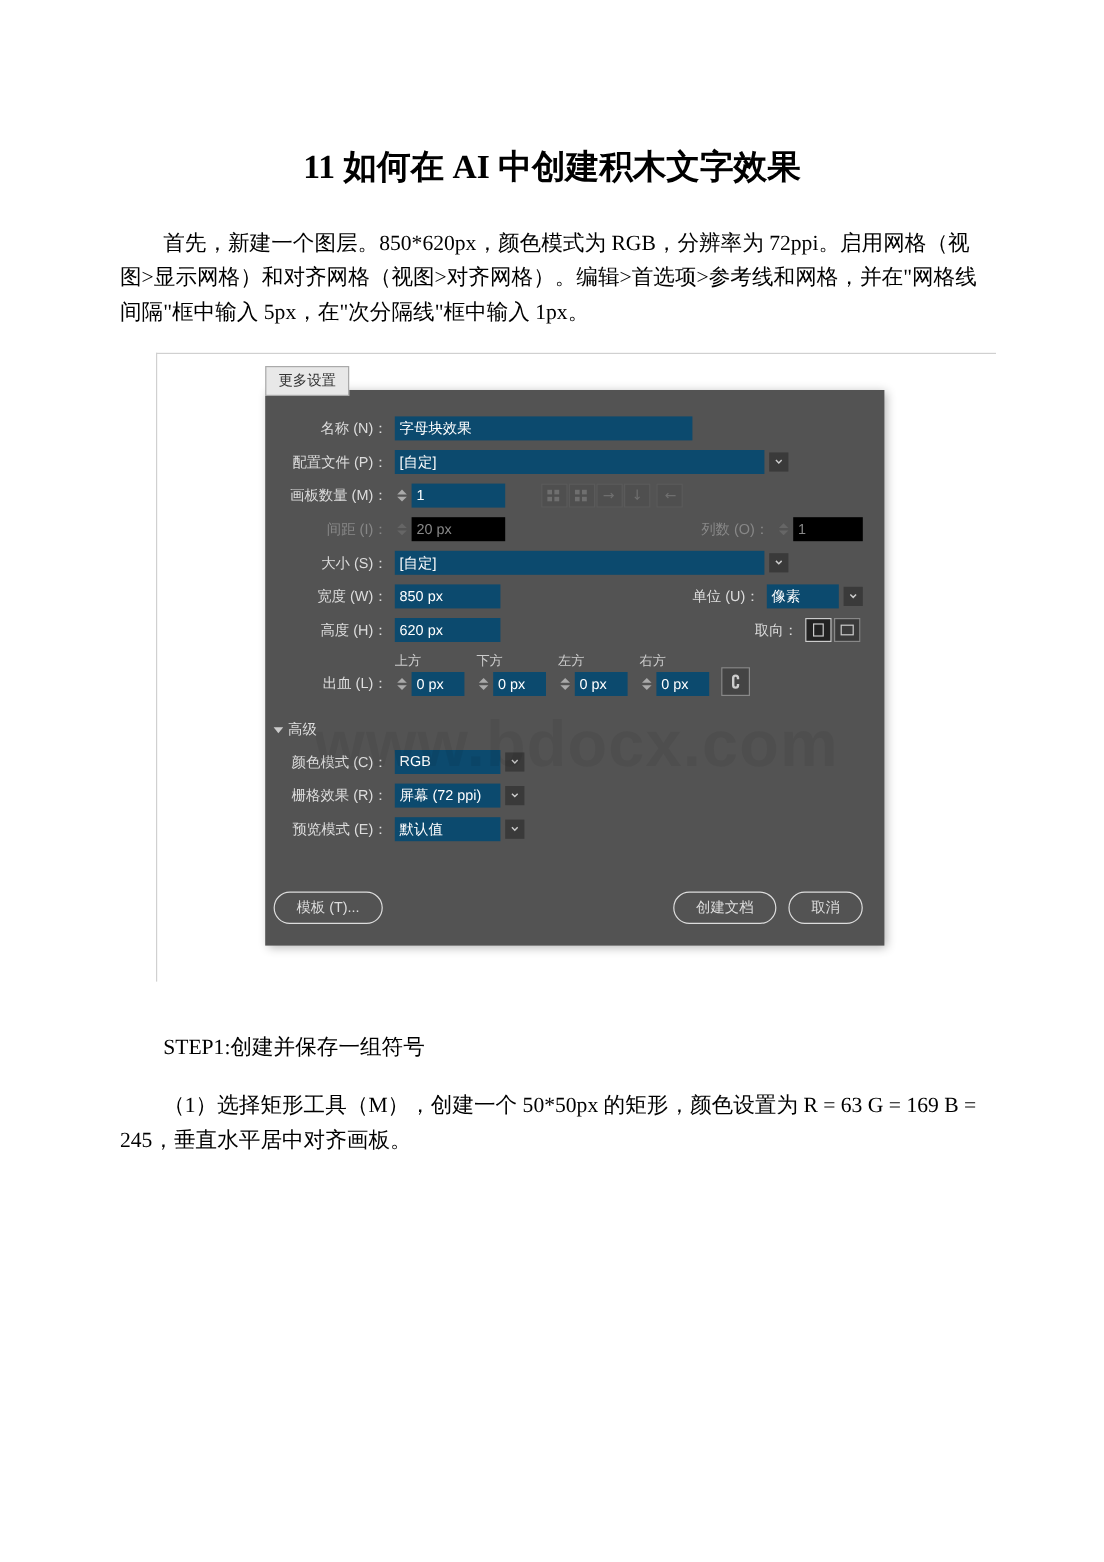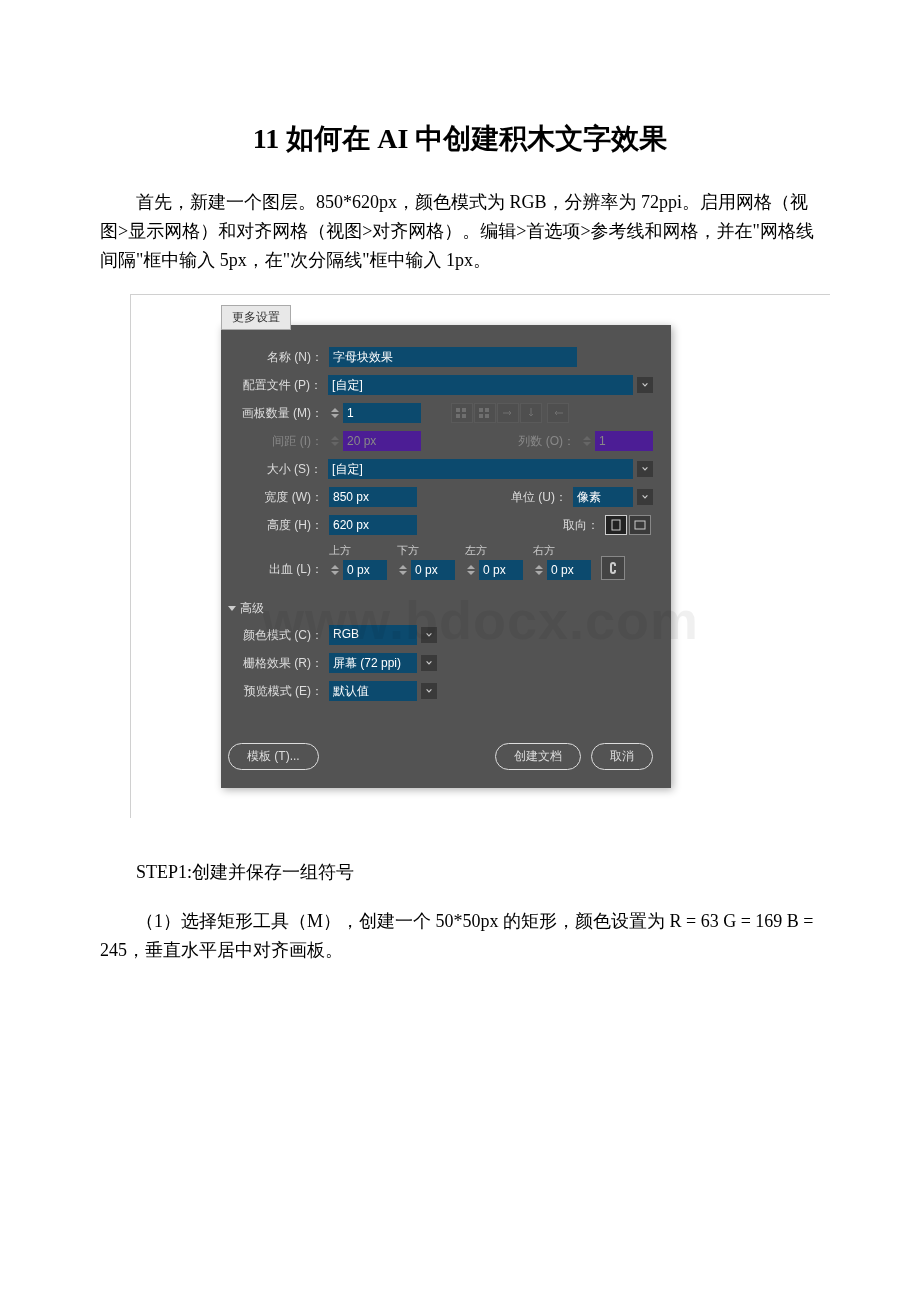--- a/index.html
+++ b/index.html
@@ -44,21 +44,21 @@
     font-size: 54px;
     font-family: Arial, sans-serif;
     font-weight: bold;
     color: rgba(0,0,0,0.06);
     letter-spacing: 1px;
     pointer-events: none;
     z-index: 5;
     white-space: nowrap;
   }
   .dialog {
-    width: 450px;
+    width: 516px;
     background: #535353;
     color: #e8e8e8;
     font-family: "Microsoft YaHei", "SimSun", sans-serif;
     font-size: 12px;
     position: relative;
     box-shadow: 2px 2px 8px rgba(0,0,0,0.3);
   }
   .tab {
     position: absolute;
     top: -20px;
@@ -88,21 +88,21 @@
   .label-col.dim { color: #888; }
   .field {
     background: #0c4a6e;
     border: none;
     color: #fff;
     padding: 2px 4px;
     height: 16px;
     box-sizing: content-box;
     font-size: 12px;
   }
-  .field.dim { background: #4c1d95; color: #888; }
+  .field.dim { background: #000000; color: #888; }
   .spinner {
     display: inline-flex;
     flex-direction: column;
     width: 12px;
     height: 20px;
     margin-right: 2px;
     justify-content: center;
     align-items: center;
     gap:1px;
   }

